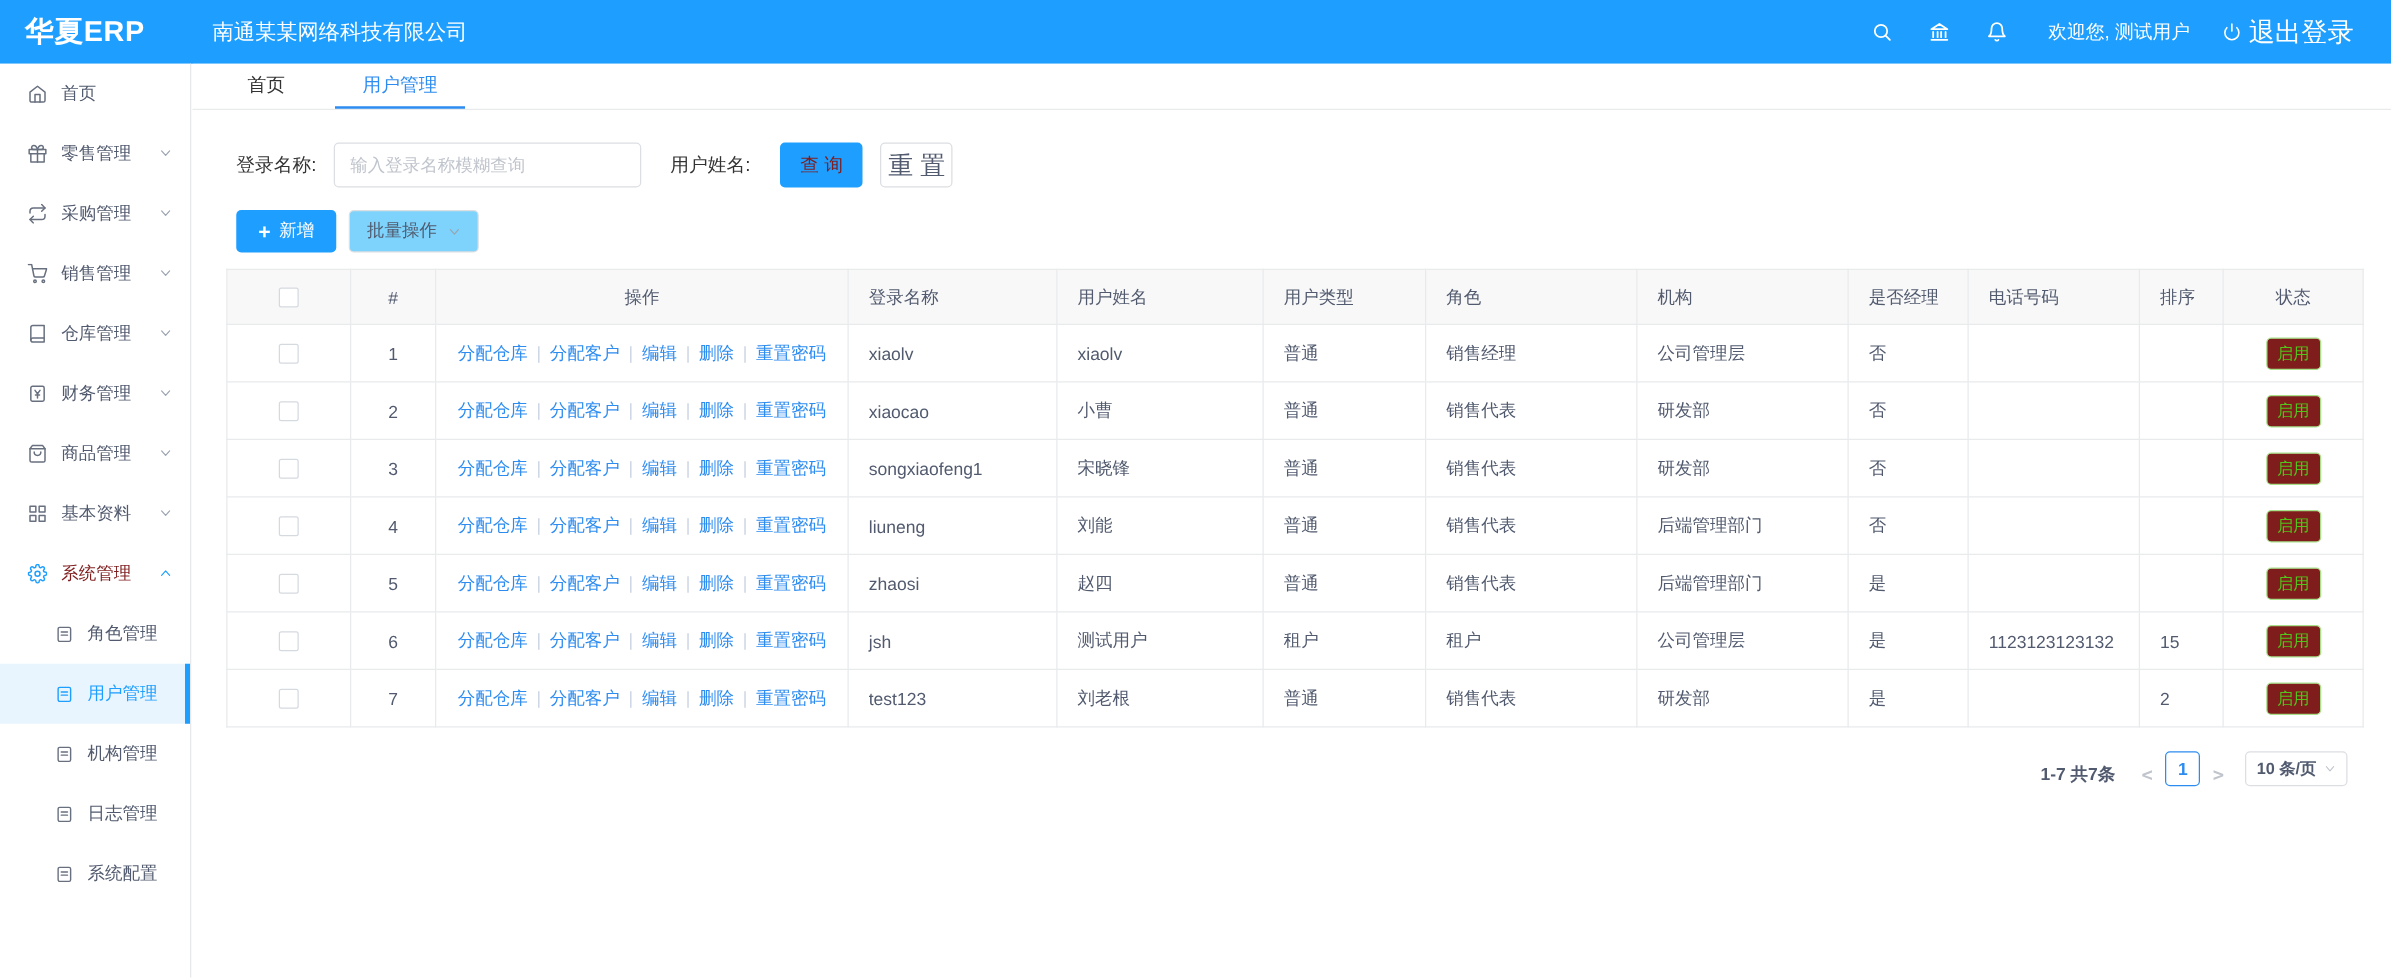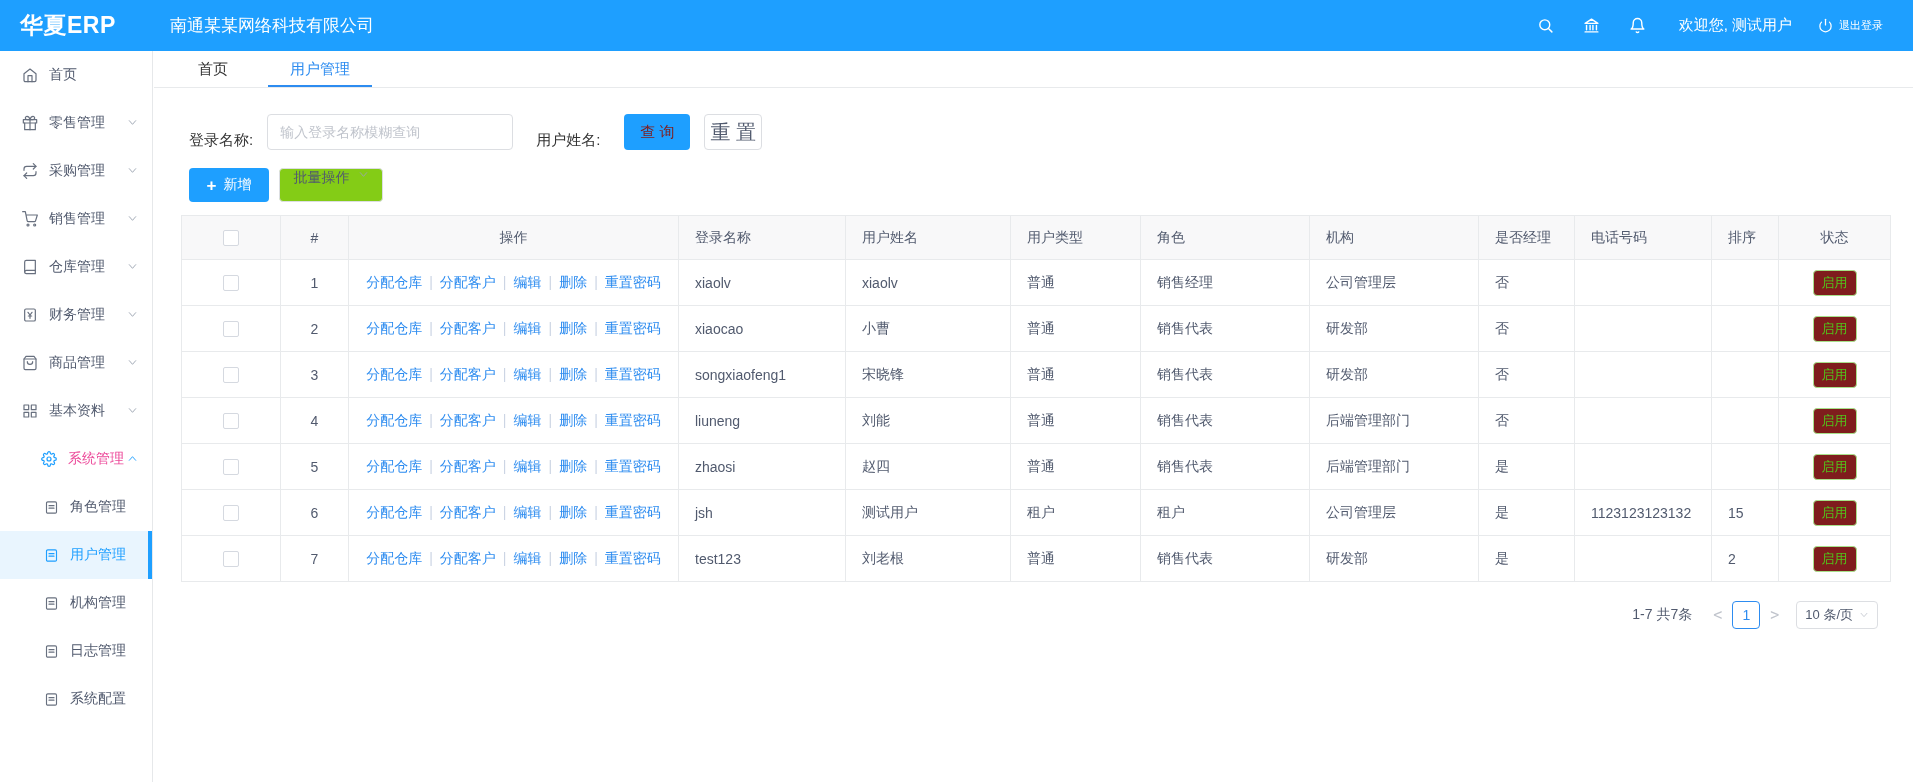--- a/index.html
+++ b/index.html
@@ -8,87 +8,87 @@
 
   
   .topbar { position:absolute; top:0; left:0; width:1913px; height:51px;
     background:#1e9fff; display:flex; align-items:center; color:#fff; }
   .logo { width:152px; padding-left:20px; font-size:23px; font-weight:bold; letter-spacing:0.5px; }
   .company { font-size:17px; margin-left:18px; }
   .topbar-right { margin-left:auto; display:flex; align-items:center; padding-right:30px; }
   .top-icon { width:46px; height:51px; display:flex; align-items:center; justify-content:center; cursor:pointer; }
   .top-icon svg { width:17px; height:17px; stroke:#fff; fill:none; stroke-width:2; stroke-linecap:round; stroke-linejoin:round; }
   .welcome { font-size:15px; margin:0 26px 0 18px; }
-  .logout { display:flex; align-items:center; font-size:11px; cursor:pointer; }
+  .logout { display:flex; align-items:center; font-size:21px; cursor:pointer; }
   .logout svg { width:15px; height:15px; margin-right:6px; stroke:#fff; fill:none; stroke-width:2; stroke-linecap:round; }
 
   
   .sidebar { position:absolute; top:51px; left:0; width:153px; height:731px;
     background:#fff; border-right:1px solid #e6e8ea; }
   .side-item { height:48px; display:flex; align-items:center; padding:0 14px 0 22px;
     font-size:14px; color:#515a6e; cursor:pointer; position:relative; }
   .side-item svg.mi { width:16px; height:16px; stroke:#68707f; fill:none; stroke-width:1.8;
     stroke-linecap:round; stroke-linejoin:round; flex:none; }
   .side-item .lbl { margin-left:11px; }
   .side-item .arr { margin-left:auto; }
   .side-item .arr svg { width:11px; height:11px; stroke:#9aa3b0; fill:none; stroke-width:2;
     stroke-linecap:round; stroke-linejoin:round; }
-  .side-item.active-parent { color:#ec4899;margin-left:19px; }
+  .side-item.active-parent { color:#7f1d1d; }
   .side-item.active-parent svg.mi, .side-item.active-parent .arr svg { stroke:#1e9fff; }
   .side-sub { padding-left:44px; }
   .side-sub svg.mi { width:15px; height:15px; }
   .side-sub.active { background:#e9f5fe; color:#1e9fff; }
   .side-sub.active svg.mi { stroke:#1e9fff; }
   .side-sub.active::after { content:""; position:absolute; right:0; top:0; width:4px; height:48px; background:#1e9fff; }
 
   
   .main { position:absolute; top:51px; left:154px; width:1759px; height:731px; background:#fff; }
   .tabbar { height:37px; border-bottom:1px solid #e8eaec; display:flex; align-items:stretch; padding-left:14px; }
   .tab { width:90px; text-align:center; font-size:15px; color:#333; line-height:35px; cursor:pointer; }
   .tab.active { width:104px; margin-left:10px; color:#2d8cf0; border-bottom:2px solid #2d8cf0; }
 
   
-  .search-row { display:flex; align-items:flex-end; margin:26px 12px 0 35px; }
+  .search-row { display:flex; align-items:center; margin:26px 12px 0 35px; }
   .f-label { font-size:15px; color:#333; }
   .f-input { height:36px; border:1px solid #dcdee2; border-radius:4px; padding:0 12px;
     font-size:14px; color:#515a6e; outline:none; font-family:inherit; }
   .f-input::placeholder { color:#c0c4cc; }
   .inp-login { width:246px; margin-left:14px; }
   .inp-name { width:320px; margin-left:14px; }
   .lbl-name { margin-left:23px; }
   .btn { border:none; border-radius:4px; cursor:pointer; font-family:inherit; }
   .btn-query { margin-left:24px; width:66px; height:36px; background:#1e9fff; color:#7f1d1d; font-size:15px; }
   .btn-reset { margin-left:14px; width:58px; height:36px; background:#fff; border:1px solid #dcdee2; color:#515a6e; font-size:20px; }
 
   
   .tool-row { display:flex; align-items:center; margin:18px 0 0 35px; }
   .btn-add { width:80px; height:34px; background:#1e9fff; color:#fff; font-size:14px;
     display:flex; align-items:center; justify-content:center; }
   .btn-add .plus { font-size:17px; margin-right:7px; font-weight:bold; line-height:1; }
-  .btn-batch { margin-left:10px; width:104px; height:34px; background:#84cc16; border:1px solid #dcdee2;
-    color:#515a6e; font-size:14px; display:flex; align-items:flex-start; justify-content:center; }
+  .btn-batch { margin-left:10px; width:104px; height:34px; background:#7dd3fc; border:1px solid #dcdee2;
+    color:#515a6e; font-size:14px; display:flex; align-items:center; justify-content:center; }
   .btn-batch svg { width:11px; height:11px; margin-left:8px; stroke:#9aa3b0; fill:none; stroke-width:2;
     stroke-linecap:round; stroke-linejoin:round; }
 
   
   table.grid { margin:13px 0 0 27px; width:1709px; border-collapse:collapse; table-layout:fixed; font-size:14px; }
   .grid th { height:44px; background:#f8f8f9; border:1px solid #e8eaec; color:#515a6e;
     font-weight:normal; text-align:left; padding-left:16px; }
   .grid td { height:46px; border:1px solid #e8eaec; color:#515a6e; text-align:left; padding-left:16px;
     overflow:hidden; white-space:nowrap; }
   .grid th.cc, .grid td.cc { text-align:center; padding-left:0; }
   .checkbox { display:inline-block; width:16px; height:16px; border:1px solid #d5d9e0;
     border-radius:2px; background:#fff; vertical-align:middle; cursor:pointer; }
   a.lnk { color:#2d8cf0; text-decoration:none; cursor:pointer; }
   .sep { color:#ccd5e4; margin:0 7px; }
   .badge { display:inline-block; padding:3px 8px; font-size:13px; color:#52c41a;
     border:1px solid #a8e08a; background:#7f1d1d; border-radius:4px; }
 
   
-  .pager { display:flex; align-items:center; justify-content:flex-end; margin:19px 35px 0 12px; }
+  .pager { display:flex; align-items:flex-end; justify-content:flex-end; margin:19px 35px 0 12px;font-weight:bold; }
   .pg-total { font-size:14px; color:#515a6e; margin-right:14px; }
   .pg-arrow { font-size:15px; color:#c0c4cc; padding:0 7px; cursor:pointer; font-family:"DejaVu Sans Mono",monospace; }
   .pg-num { width:28px; height:28px; border:1px solid #2d8cf0; border-radius:4px; color:#2d8cf0;
     font-size:14px; display:flex; align-items:center; justify-content:center; background:#fff;
     margin:0 3px; cursor:pointer; }
   .pg-size { height:28px; margin-left:10px; border:1px solid #dcdee2; border-radius:4px;
     color:#515a6e; font-size:13px; display:flex; align-items:center; padding:0 8px; cursor:pointer; background:#fff; }
   .pg-size svg { width:10px; height:10px; margin-left:6px; stroke:#c0c4cc; fill:none; stroke-width:2;
     stroke-linecap:round; stroke-linejoin:round; }
 </style>

